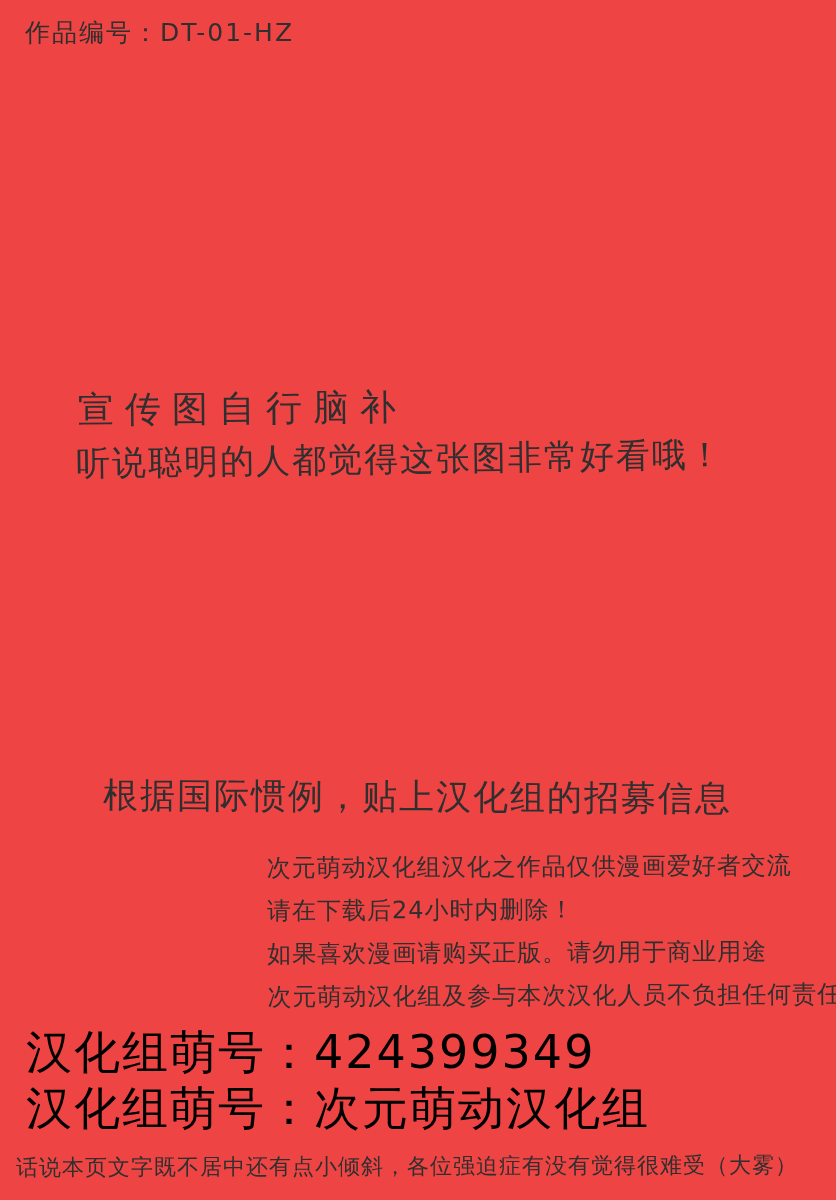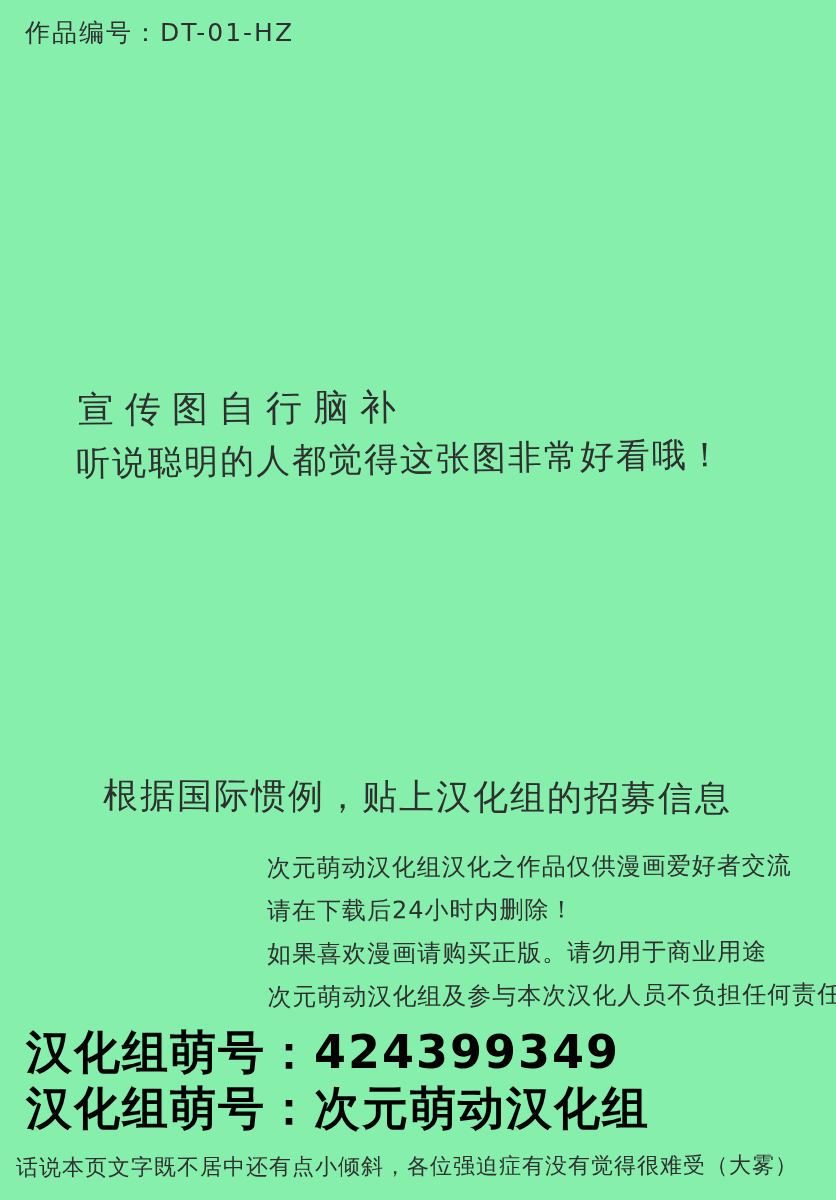--- a/index.html
+++ b/index.html
@@ -4,21 +4,21 @@
 <style>
   html, body {
     margin: 0;
     padding: 0;
     background: #ffffff;
   }
   .page {
     position: relative;
     width: 836px;
     height: 1200px;
-    background: #86efac;
+    background: #ef4444;
     overflow: hidden;
     font-family: "DejaVu Sans", "Liberation Sans", sans-serif;
     color: #2a2a2a;
   }
   .abs {
     position: absolute;
     white-space: nowrap;
     transform-origin: left center;
   }
   
@@ -58,21 +58,21 @@
     top: 847px;
     font-size: 24px;
     line-height: 43px;
     letter-spacing: 1px;
     transform: rotate(-0.3deg);
   }
   .disclaimer div { white-space: nowrap; }
   
   .contact-line {
     color: #000000;
-    font-weight: 700;
+    font-weight: 400;
     letter-spacing: 2px;
   }
   .contact-qq {
     left: 26px;
     top: 1022px;
     font-size: 46px;
   }
   .contact-tieba {
     left: 26px;
     top: 1078px;

